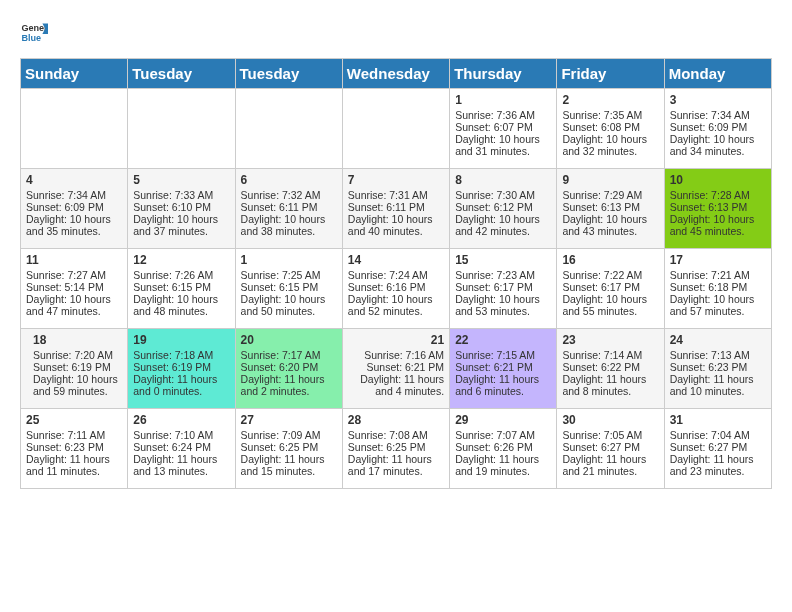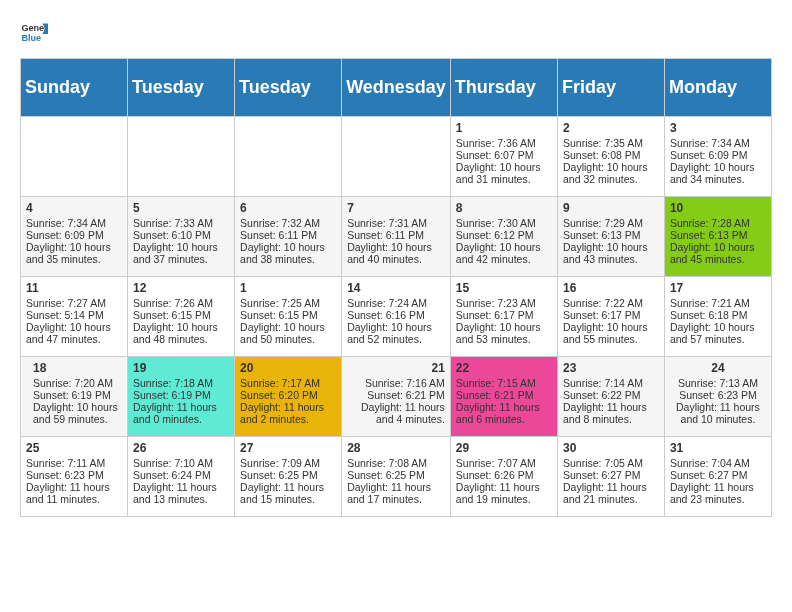--- a/index.html
+++ b/index.html
@@ -38,22 +38,22 @@
       color: #555;
     }
     .calendar {
       width: 100%;
       border-collapse: collapse;
       border: 1px solid #ccc;
     }
     .calendar th {
       background-color: #2a7ab5;
       color: #fff;
-      font-size: 18px;
-      padding: 18px 4px;
+      font-size: 15px;
+      padding: 6px 4px;
       text-align: left;
       border: 1px solid #ccc;
     }
     .calendar td {
       vertical-align: top;
       border: 1px solid #ccc;
       padding: 4px 5px;
       font-size: 10.5px;
       color: #333;
       width: calc(100% / 7);
@@ -229,45 +229,45 @@
           <div>Sunrise: 7:20 AM</div>
           <div>Sunset: 6:19 PM</div>
           <div>Daylight: 10 hours and 59 minutes.</div>
         </td>
         <td style="background: #5eead4;">
           <span class="day-number">19</span>
           <div>Sunrise: 7:18 AM</div>
           <div>Sunset: 6:19 PM</div>
           <div>Daylight: 11 hours and 0 minutes.</div>
         </td>
-        <td style="background: #eab308;">
+        <td style="background: #86efac;">
           <span class="day-number">20</span>
           <div>Sunrise: 7:17 AM</div>
           <div>Sunset: 6:20 PM</div>
           <div>Daylight: 11 hours and 2 minutes.</div>
         </td>
         <td style="background: rgb(245, 245, 245); text-align: right;">
           <span class="day-number">21</span>
           <div>Sunrise: 7:16 AM</div>
           <div>Sunset: 6:21 PM</div>
           <div>Daylight: 11 hours and 4 minutes.</div>
         </td>
-        <td style="background: #ec4899; margin-left: 8px;">
+        <td style="background: #c4b5fd; margin-left: 8px;">
           <span class="day-number">22</span>
           <div>Sunrise: 7:15 AM</div>
           <div>Sunset: 6:21 PM</div>
           <div>Daylight: 11 hours and 6 minutes.</div>
         </td>
         <td style="background: rgb(245, 245, 245);">
           <span class="day-number">23</span>
           <div>Sunrise: 7:14 AM</div>
           <div>Sunset: 6:22 PM</div>
           <div>Daylight: 11 hours and 8 minutes.</div>
         </td>
-        <td style="background: rgb(245, 245, 245); text-align: center;">
+        <td style="background: rgb(245, 245, 245);">
           <span class="day-number">24</span>
           <div>Sunrise: 7:13 AM</div>
           <div>Sunset: 6:23 PM</div>
           <div>Daylight: 11 hours and 10 minutes.</div>
         </td>
       </tr>
       <tr class="week-row">
         <td>
           <span class="day-number">25</span>
           <div>Sunrise: 7:11 AM</div>

